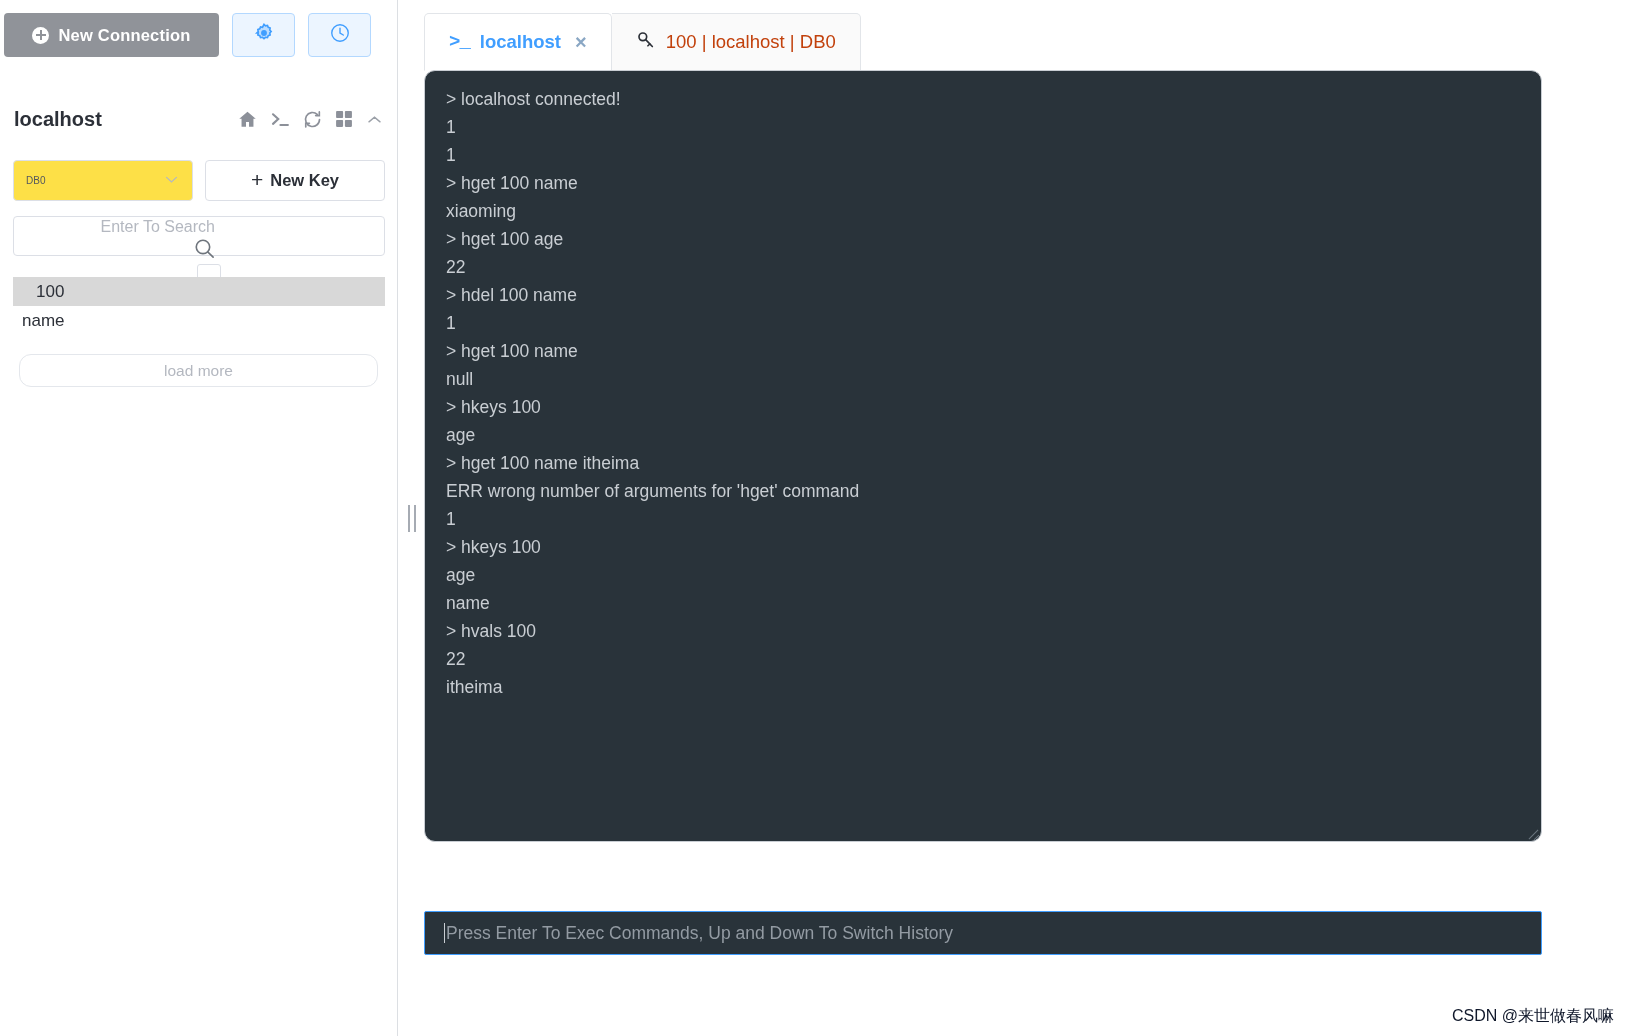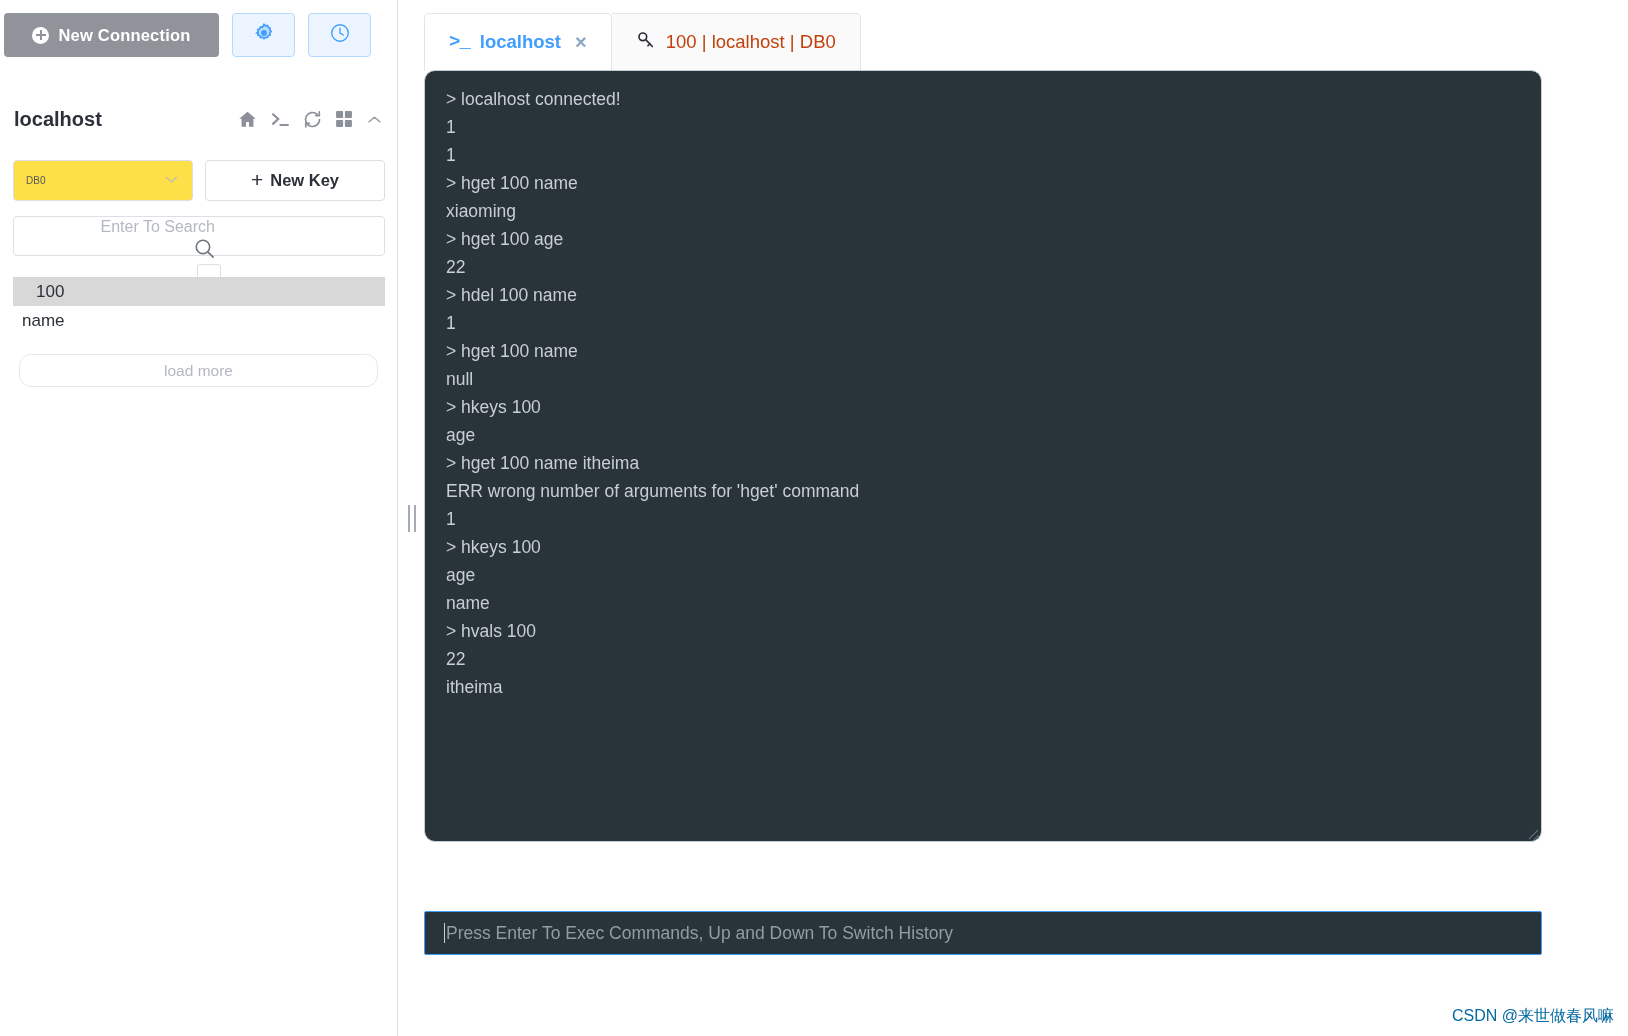--- a/index.html
+++ b/index.html
@@ -322,21 +322,21 @@
     font-size: 17.5px;
     font-family: "Liberation Sans", sans-serif;
     padding: 0;
   }
   .cmd-input::placeholder { color: #939ba3; }
 
   .watermark {
     position: absolute;
     right: 14px; bottom: 9px;
     font-size: 16px;
-    color: #0369a1;
+    color: #0f172a;
     white-space: nowrap;
     font-family: "Liberation Sans", sans-serif;
   }
 </style>
 </head>
 <body>
 
 <div id="app">
 
   <div id="sidebar">

